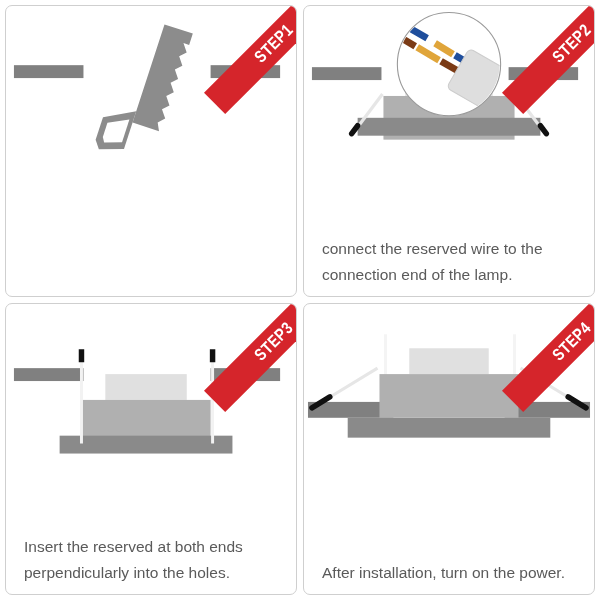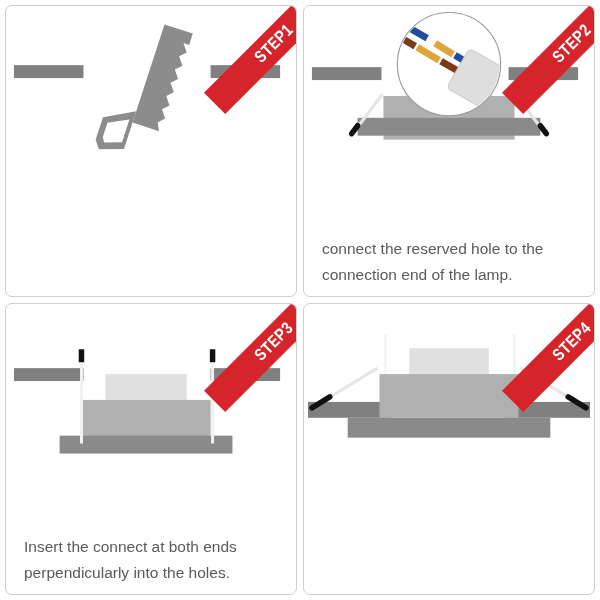--- a/index.html
+++ b/index.html
@@ -171,21 +171,21 @@
             <rect x="152" y="52" width="52" height="46" rx="5" fill="#dedede" stroke="#cccccc" stroke-width="1"></rect>
           </g>
         </g>
       </svg>
     </div>
     <div class="ribbon-wrap">
       <div class="ribbon">
         <span class="ribbon-text">STEP2</span>
       </div>
     </div>
-    <div class="caption left">connect the reserved hole to the connection end of the lamp.</div>
+    <div class="caption left">connect the reserved wire to the connection end of the lamp.</div>
   </div>
 
   <div class="panel">
     <div class="stage">
       <svg viewBox="0 0 292 168" preserveAspectRatio="xMidYMid meet">
 
         <rect x="8" y="64" width="70" height="13" fill="#808080"></rect>
         <rect x="206" y="64" width="70" height="13" fill="#808080"></rect>
 
         <g>
@@ -202,21 +202,21 @@
           <path d="M208 48 L208 140" stroke="#f2f2f2" stroke-width="3" fill="none"></path>
           <path d="M208 45 L208 58" stroke="#111111" stroke-width="5.5" stroke-linecap="butt" fill="none"></path>
         </g>
       </svg>
     </div>
     <div class="ribbon-wrap">
       <div class="ribbon">
         <span class="ribbon-text">STEP3</span>
       </div>
     </div>
-    <div class="caption left">Insert the connect at both ends perpendicularly into the holes.</div>
+    <div class="caption left">Insert the reserved at both ends perpendicularly into the holes.</div>
   </div>
 
   <div class="panel">
     <div class="stage">
       <svg viewBox="0 0 292 168" preserveAspectRatio="xMidYMid meet">
 
         <path d="M82 30 L82 92" stroke="#f4f4f4" stroke-width="3" fill="none"></path>
         <path d="M212 30 L212 92" stroke="#f4f4f4" stroke-width="3" fill="none"></path>
 
         <g>
@@ -240,15 +240,16 @@
           <path d="M218 64 L274 98" stroke="#e6e6e6" stroke-width="3" fill="none"></path>
           <path d="M266 93 L284 104" stroke="#111111" stroke-width="5.5" stroke-linecap="round" fill="none"></path>
         </g>
       </svg>
     </div>
     <div class="ribbon-wrap">
       <div class="ribbon">
         <span class="ribbon-text">STEP4</span>
       </div>
     </div>
+    <div class="caption left">After installation, turn on the power.</div>
   </div>
 
 </div>
 
 </body></html>

